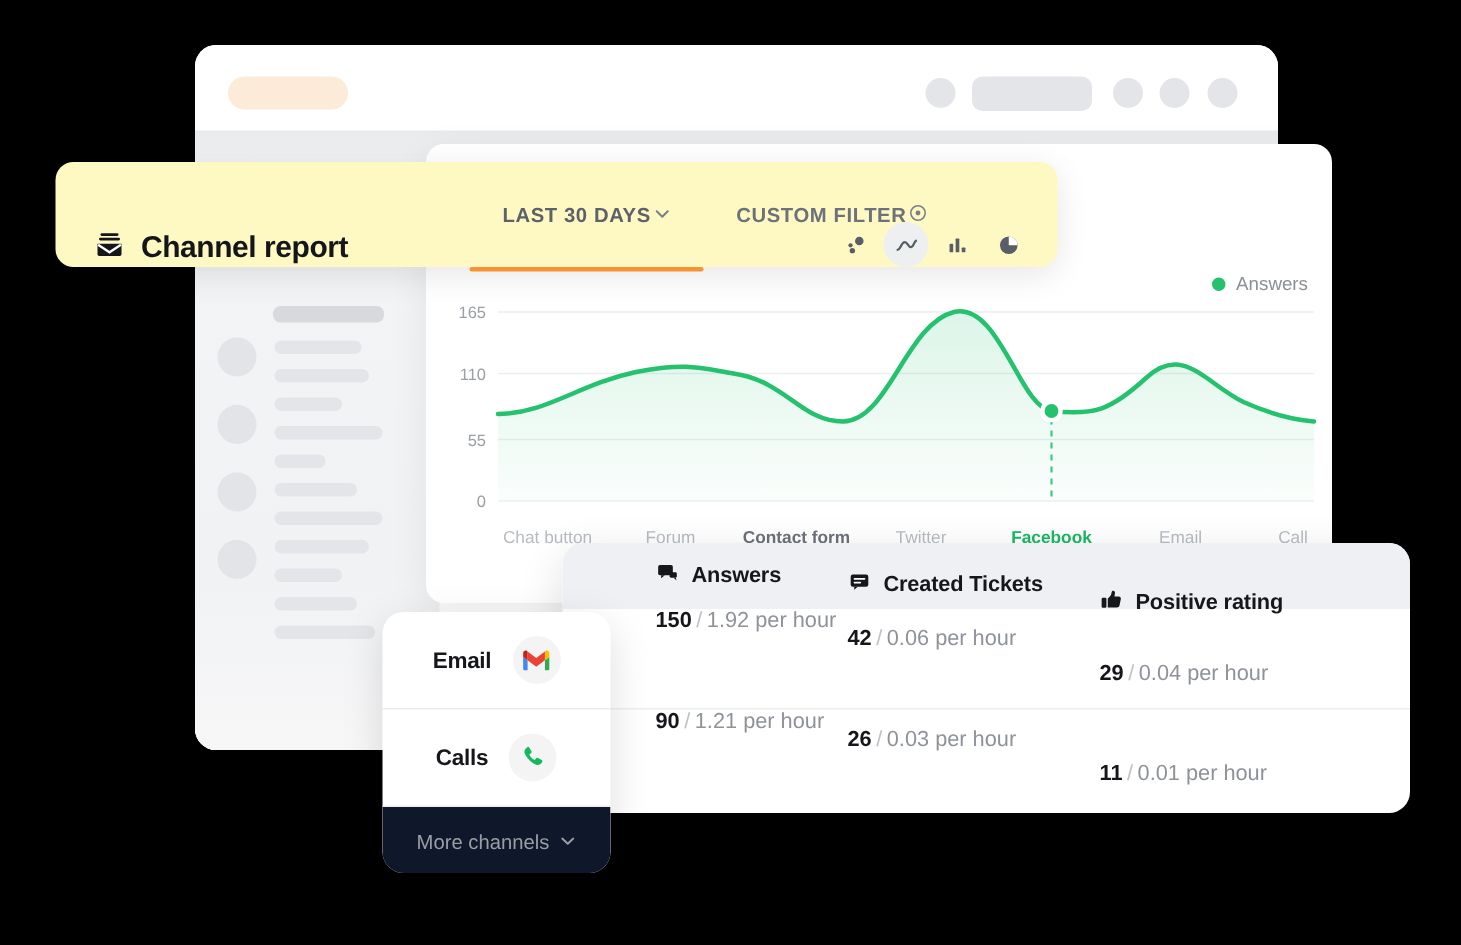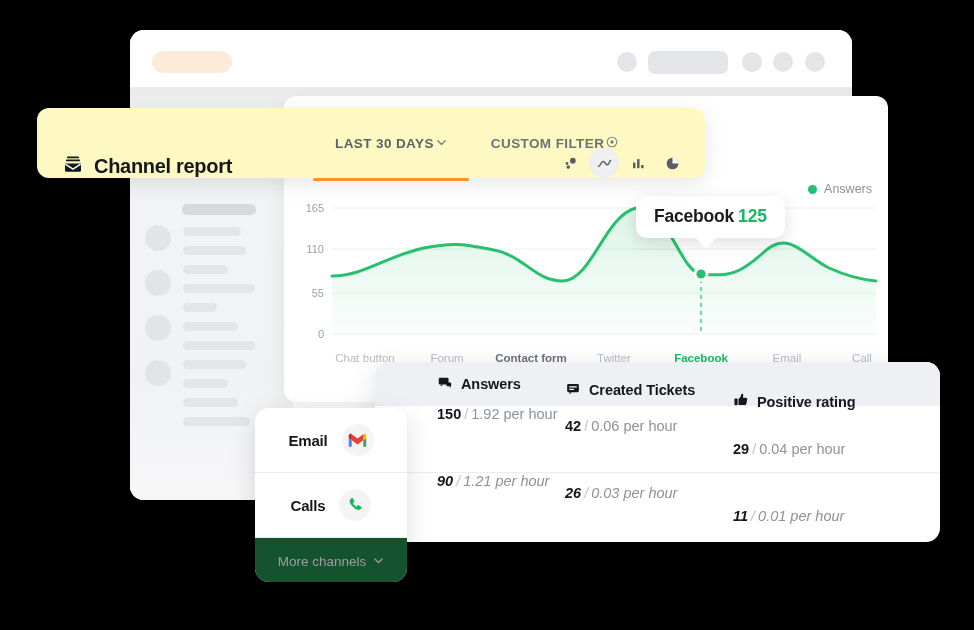--- a/index.html
+++ b/index.html
@@ -240,21 +240,21 @@
     letter-spacing: -0.1px;
   }
   .col1 { width: 190px; padding-left: 62px; box-sizing: border-box; }
   .col2 { width: 168px; margin-top: 12px; }
   .col3 { width: 180px; margin-top: 35px; }
   .trow {
     height: 66px;
     display: flex;
     border-bottom: 1px solid #eceded;
   }
-  .trow:last-child { border-bottom: none; font-style: italic; }
+  .trow:last-child { border-bottom: none; }
   .cell {
     font-size: 14.5px;
     color: #8e9299;
   }
   .cell b { color: #15161a; font-weight: bold; }
   .cell .sep { color: #bfc2c7; margin: 0 3px; }
 
   
   .channels {
     position: absolute;
@@ -288,21 +288,21 @@
     display: flex;
     align-items: center;
     justify-content: center;
   }
   .ch-more {
     height: 46px;
     display: flex;
     align-items: center;
     justify-content: center;
     gap: 7px;
-    background: #14532d;
+    background: #0f172a;
     font-size: 13.5px;
     color: #9a9ea4;
   }
 </style>
 </head>
 <body>
 
 <div id="stage">
 
   <div class="bg-window">
@@ -379,23 +379,20 @@
       <text x="503" y="266" text-anchor="middle" font-family="Liberation Sans, sans-serif" font-size="11.5" fill="#b7bcc2">Email</text>
       <text x="578" y="266" text-anchor="middle" font-family="Liberation Sans, sans-serif" font-size="11.5" fill="#b7bcc2">Call</text>
     </svg>
 
     <div class="legend">
       <span class="legend-dot"></span>
       <span>Answers</span>
     </div>
   </div>
 
-  <div class="tooltip">
-    <span>Facebook</span><span class="tval">125</span>
-  </div>
 
   <div class="header-card">
     <div class="hdr-title-wrap">
       <span>
         <svg width="20" height="20" viewBox="0 0 20 20">
           <rect x="4" y="2.5" width="12" height="1.8" rx="0.9" fill="#15161a"></rect>
           <rect x="3" y="5.5" width="14" height="1.8" rx="0.9" fill="#15161a"></rect>
           <path d="M2 9.5h16v7a1.2 1.2 0 0 1-1.2 1.2H3.2A1.2 1.2 0 0 1 2 16.5z" fill="#15161a"></path>
           <path d="M2.4 10.2l7.6 5 7.6-5" fill="none" stroke="#ffffff" stroke-width="1.5"></path>
         </svg>

